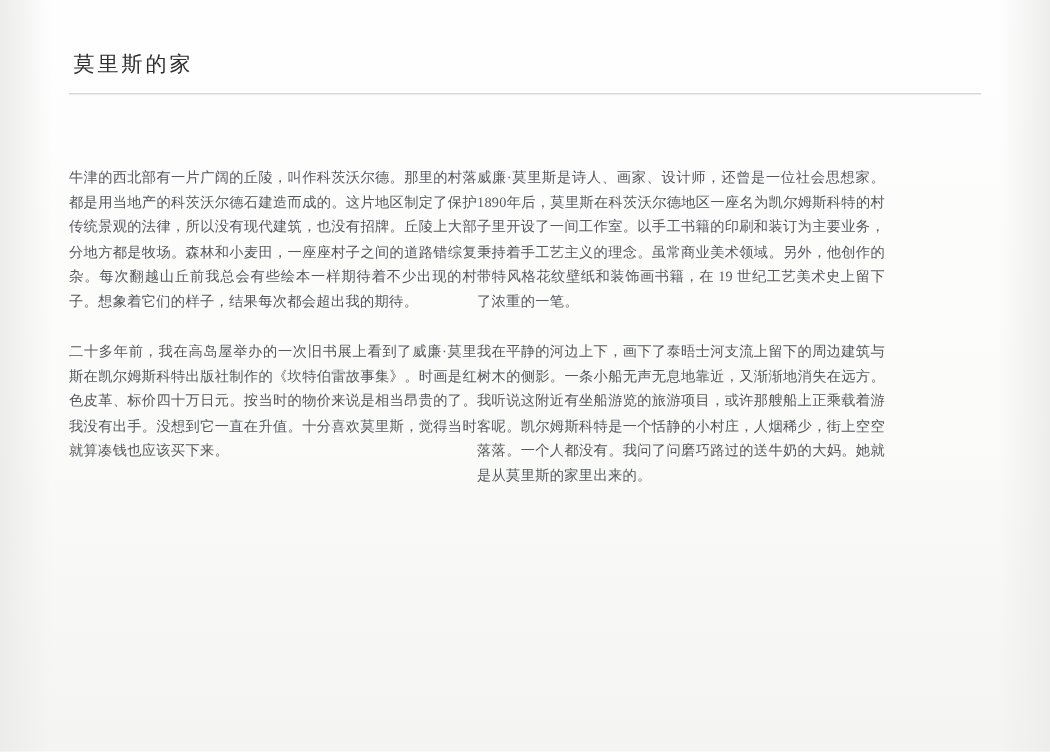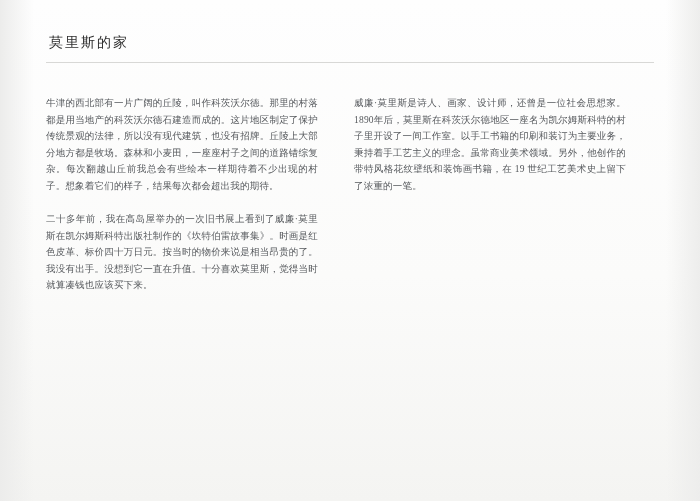--- a/index.html
+++ b/index.html
@@ -54,22 +54,21 @@
     padding-left: 3px;
   }
   .title-rule {
     height: 1px;
     background: #d8d8d6;
     margin: 10px 0 0 0;
     width: 100%;
   }
   .columns {
     display: flex;
-    gap: 36px;
-    margin-top: 32px;
+    margin-top: 48px;
   }
   .col {
     width: 272px;
   }
   p.para {
     margin: 0 0 17px 0;
     font-family: "Liberation Serif", serif;
     font-size: 9.5px;
     line-height: 16.5px;
     color: #55585c;
@@ -103,18 +102,19 @@
 
     <div class="columns">
 
       <div class="col">
         <p class="para">牛津的西北部有一片广阔的丘陵，叫作科茨沃尔德。那里的村落都是用当地产的科茨沃尔德石建造而成的。这片地区制定了保护传统景观的法律，所以没有现代建筑，也没有招牌。丘陵上大部分地方都是牧场。森林和小麦田，一座座村子之间的道路错综复杂。每次翻越山丘前我总会有些绘本一样期待着不少出现的村子。想象着它们的样子，结果每次都会超出我的期待。</p>
         <p class="para">二十多年前，我在高岛屋举办的一次旧书展上看到了威廉·莫里斯在凯尔姆斯科特出版社制作的《坎特伯雷故事集》。时画是红色皮革、标价四十万日元。按当时的物价来说是相当昂贵的了。我没有出手。没想到它一直在升值。十分喜欢莫里斯，觉得当时就算凑钱也应该买下来。</p>
       </div>
 
       <div class="col">
         <p class="para">威廉·莫里斯是诗人、画家、设计师，还曾是一位社会思想家。1890年后，莫里斯在科茨沃尔德地区一座名为凯尔姆斯科特的村子里开设了一间工作室。以手工书籍的印刷和装订为主要业务，秉持着手工艺主义的理念。虽常商业美术领域。另外，他创作的带特风格花纹壁纸和装饰画书籍，在 19 世纪工艺美术史上留下了浓重的一笔。</p>
+        <p class="para">我在平静的河边上下，画下了泰晤士河支流上留下的周边建筑与树木的侧影。一条小船无声无息地靠近，又渐渐地消失在远方。我听说这附近有坐船游览的旅游项目，或许那艘船上正乘载着游客呢。凯尔姆斯科特是一个恬静的小村庄，人烟稀少，街上空空落落。一个人都没有。我问了问磨巧路过的送牛奶的大妈。她就是从莫里斯的家里出来的。</p>
       </div>
 
     </div>
   </div>
 
 </div>
 
 </body></html>

